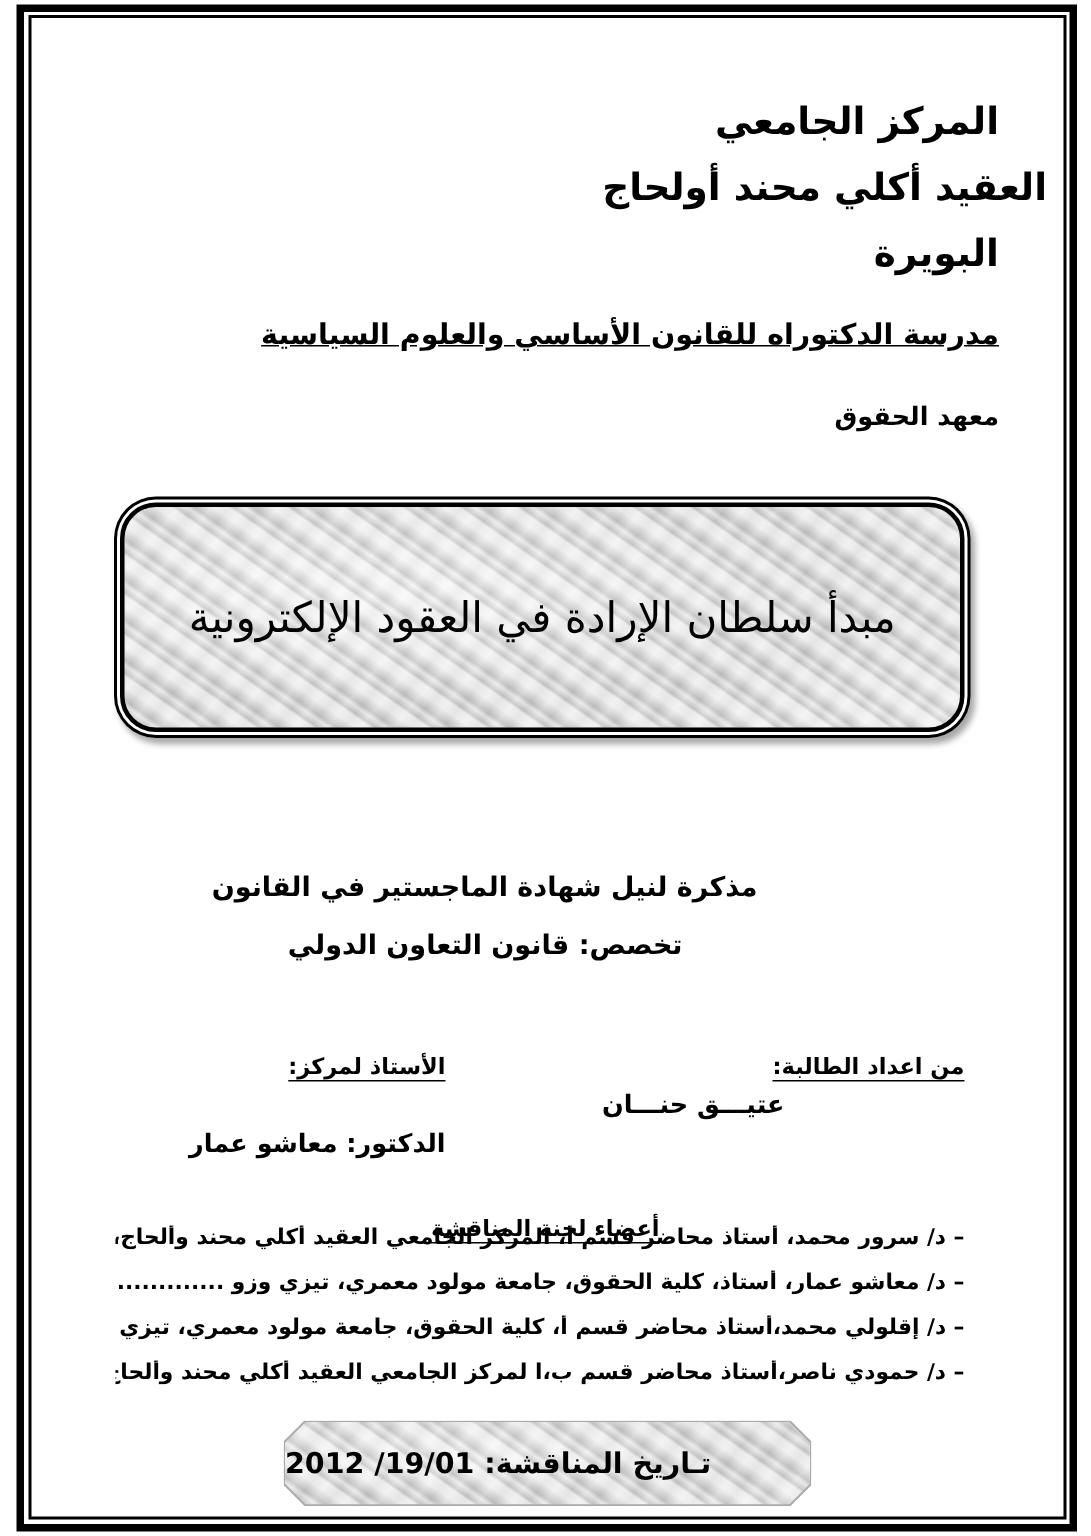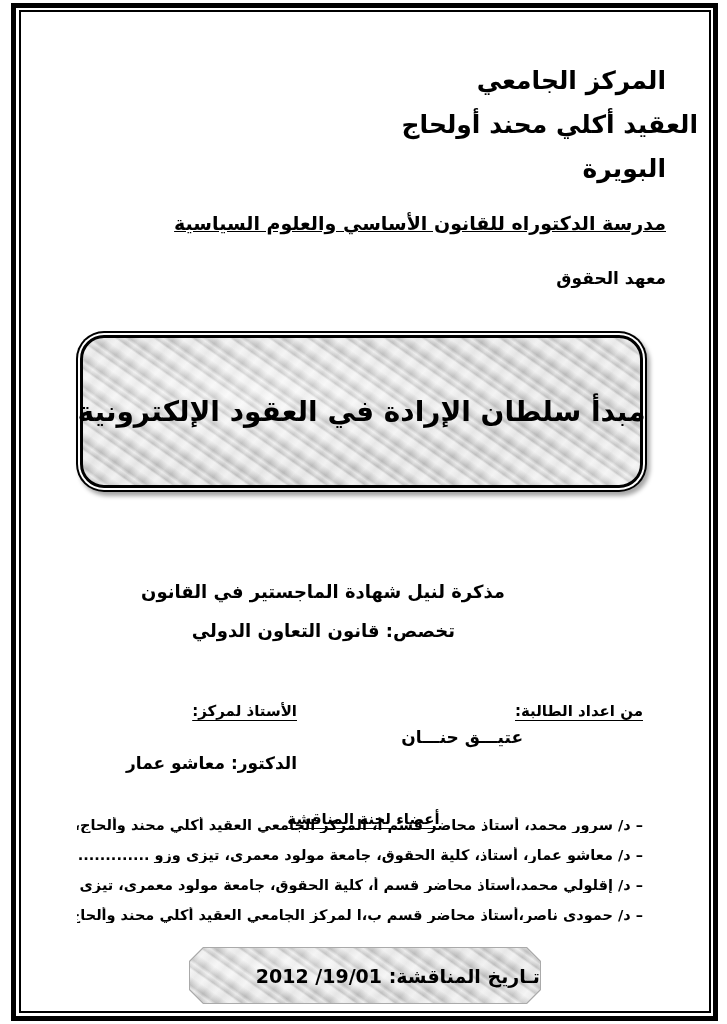--- a/index.html
+++ b/index.html
@@ -29,35 +29,35 @@
       repeating-linear-gradient(-50deg, rgba(255,255,255,0.35) 0px, rgba(140,140,140,0.15) 9px, rgba(255,255,255,0.3) 17px),
       radial-gradient(ellipse at 30% 40%, #efefef 0%, #cfcfcf 60%, #e5e5e5 100%);
   }
   .title-box {
     position: absolute; left: 80px; top: 335px; width: 563px; height: 153px;
     box-sizing: border-box; border-radius: 24px; border: 3px solid #000;
     box-shadow: 0 0 0 2px #fff, 0 0 0 4px #000, 3px 4px 4px 4px rgba(0,0,0,0.35);
     display: flex; align-items: center; justify-content: center;
   }
   .title-text {
-    direction: rtl; font-size: 28px; font-weight: bold; white-space: nowrap;
+    direction: rtl; font-size: 28px; font-weight: normal; white-space: nowrap;
   }
   .rline {
     position: absolute; direction: rtl; text-align: right; font-weight: bold; white-space: nowrap; margin-top: 48px;
   }
   .u { text-decoration: underline; text-underline-offset: 4px; }
   .committee {
     position: absolute; right: 84px; direction: rtl; text-align: right;
     font-size: 14.5px; font-weight: bold; white-space: nowrap; font-family: "DejaVu Sans", sans-serif;
     width: 566px; overflow: hidden;
   }
   .date-box {
     position: absolute; left: 190px; top: 948px; width: 350px; height: 55px;
     clip-path: polygon(14px 0, 336px 0, 350px 14px, 350px 41px, 336px 55px, 14px 55px, 0 41px, 0 14px);
-    display: flex; align-items: center; justify-content: flex-end;
+    display: flex; align-items: center; justify-content: flex-start;
   }
   .date-box-border {
     position: absolute; left: 189px; top: 947px; width: 352px; height: 57px; background: #aaa;
     clip-path: polygon(14px 0, 338px 0, 352px 14px, 352px 43px, 338px 57px, 14px 57px, 0 43px, 0 14px);
   }
   .date-text { direction: rtl; font-size: 19px; font-weight: bold; white-space: nowrap; }
 </style>
 </head>
 <body>
 

